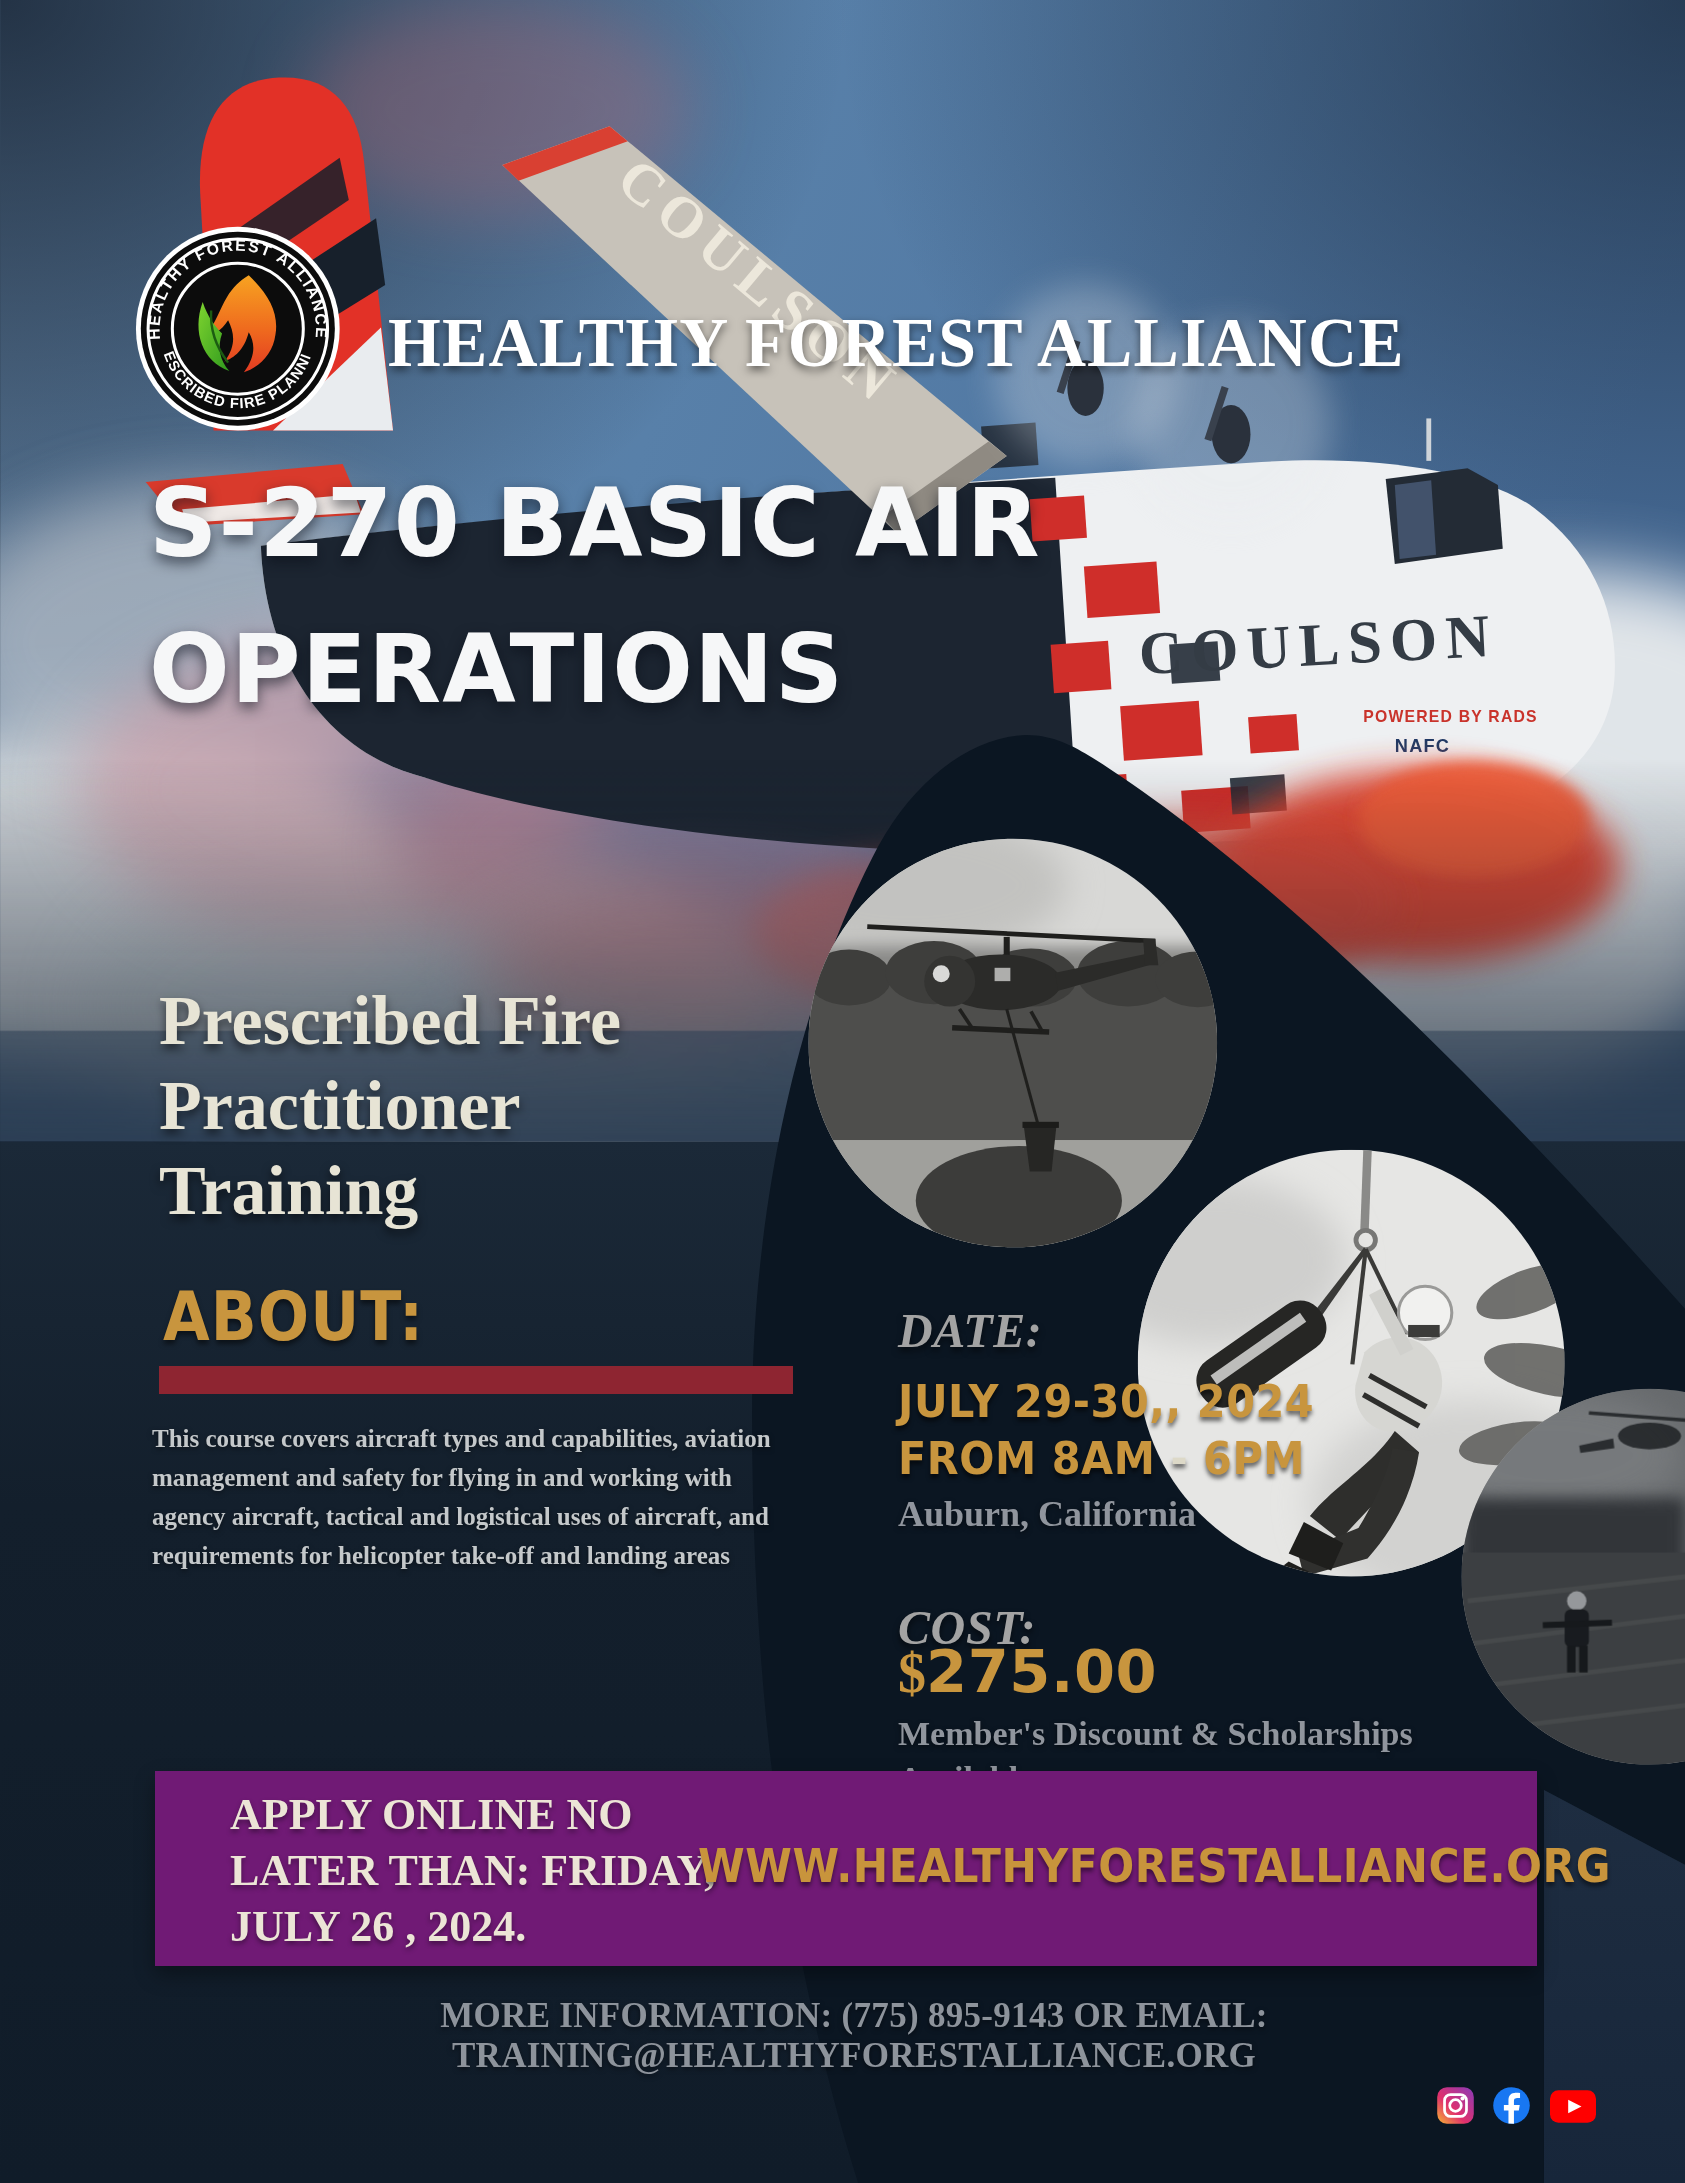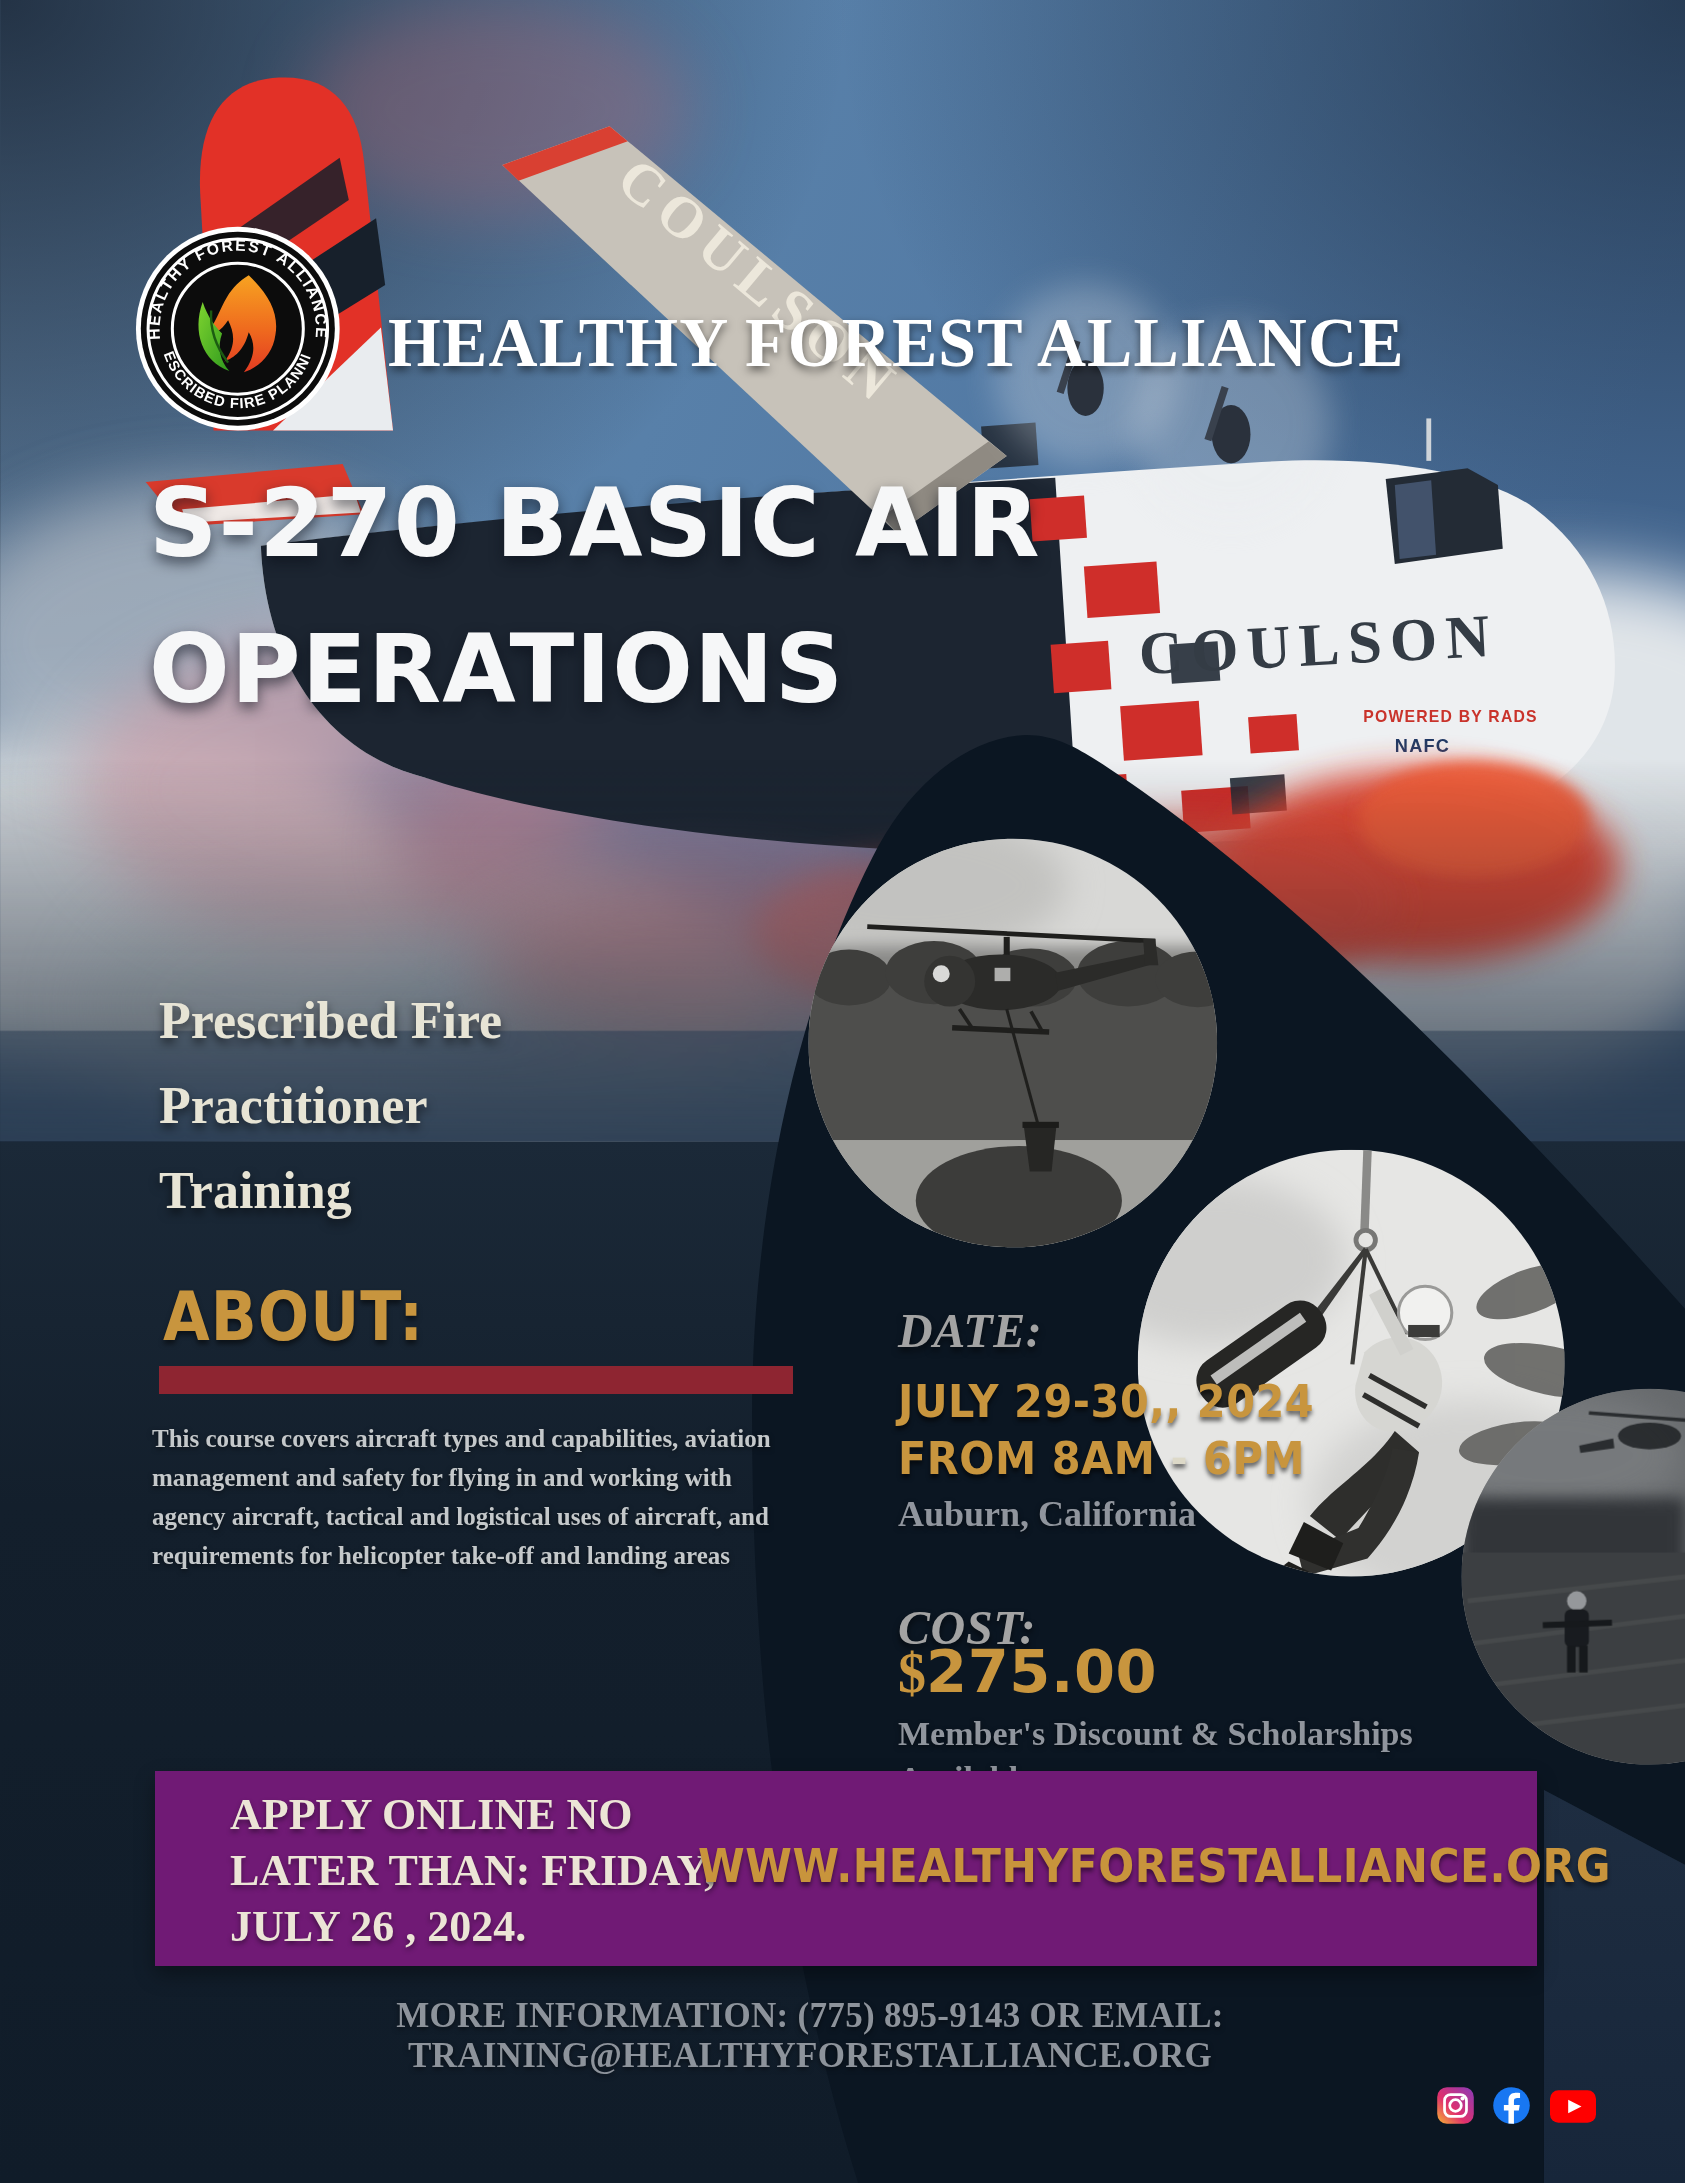--- a/index.html
+++ b/index.html
@@ -7,21 +7,21 @@
           font-family:"Liberation Sans",sans-serif;}
   .poster svg.bg{position:absolute;left:0;top:0;width:1686px;height:2183px;display:block;}
   .abs{position:absolute;}
   .org-title{left:388px;top:303px;width:1031px;color:#ffffff;
      font-family:"Liberation Serif",serif;font-weight:bold;font-size:70px;letter-spacing:1.2px;
      text-shadow:0 3.6px 8.5px rgba(0,0,0,.55);white-space:nowrap;transform:scaleX(.97);transform-origin:left;}
   .main-title{left:149px;top:450px;color:#f6f7f8;font-family:"DejaVu Sans",sans-serif;
      font-weight:bold;font-size:95px;line-height:146px;letter-spacing:1.2px;white-space:nowrap;
      text-shadow:0 6px 13.3px rgba(10,15,25,.6);}
   .intro-head{left:159px;top:978px;color:#e7e4d5;font-family:"Liberation Serif",serif;
-     font-weight:bold;font-size:52px;line-height:85px;text-shadow:0 4.9px 9.7px rgba(0,0,0,.55);}
+     font-weight:bold;font-size:70px;line-height:85px;text-shadow:0 4.9px 9.7px rgba(0,0,0,.55);}
   .about-label{left:163px;top:1278px;color:#c8953e;font-family:"DejaVu Sans",sans-serif;
      font-weight:bold;font-size:67px;letter-spacing:1.2px;transform:scaleX(.9);transform-origin:left;
      text-shadow:0 4.2px 6px rgba(0,0,0,.5);}
   .about-bar{left:159px;top:1366px;width:634px;height:28px;background:#8e2531;}
   .about-body{left:152px;top:1419px;width:655px;color:#c4c8ca;
      font-family:"Liberation Serif",serif;font-weight:bold;font-size:25.5px;line-height:39px;
      transform:scaleX(.98);transform-origin:left;text-shadow:0 2.4px 4.9px rgba(0,0,0,.5);}
   .lbl-serif{color:#a3a3a3;font-family:"Liberation Serif",serif;font-weight:bold;font-size:48px;
      letter-spacing:0.6px;text-shadow:0 3.6px 6px rgba(0,0,0,.55);font-style:italic;}
   .gold-line{color:#c8953e;font-family:"DejaVu Sans",sans-serif;font-weight:bold;font-size:45px;
@@ -36,21 +36,21 @@
      letter-spacing:0.6px;}
   .banner{left:155px;top:1771px;width:1382px;height:195px;background:#701a75;
      box-shadow:0 8.5px 18px rgba(0,0,0,.35);}
   .apply{left:75px;top:16px;color:#ece5d6;font-family:"Liberation Serif",serif;font-weight:bold;
      font-size:44px;line-height:56px;text-shadow:0 3px 5.5px rgba(0,0,0,.4);}
   .website{left:543px;top:68px;color:#c8943c;font-family:"DejaVu Sans",sans-serif;font-weight:bold;
      font-size:46px;letter-spacing:0.6px;transform:scaleX(.92);transform-origin:left;white-space:nowrap;
      text-shadow:0 3.6px 4.9px rgba(0,0,0,.45);}
   .footer-info{left:0;top:1996px;width:1620px;text-align:center;color:#8d939b;
      font-family:"Liberation Serif",serif;font-weight:bold;font-size:35px;letter-spacing:0.3px;
-     text-shadow:0 2.4px 4.9px rgba(0,0,0,.5);}
+     text-shadow:0 2.4px 4.9px rgba(0,0,0,.5);padding-left:44px;}
   .social{top:2086px;width:39px;height:39px;}
   .social svg{display:block;width:39px;height:39px;}
 </style>
 </head>
 <body>
 
 <div class="poster">
 
   <svg class="bg" viewBox="0 0 2780 3600">
     <defs>

